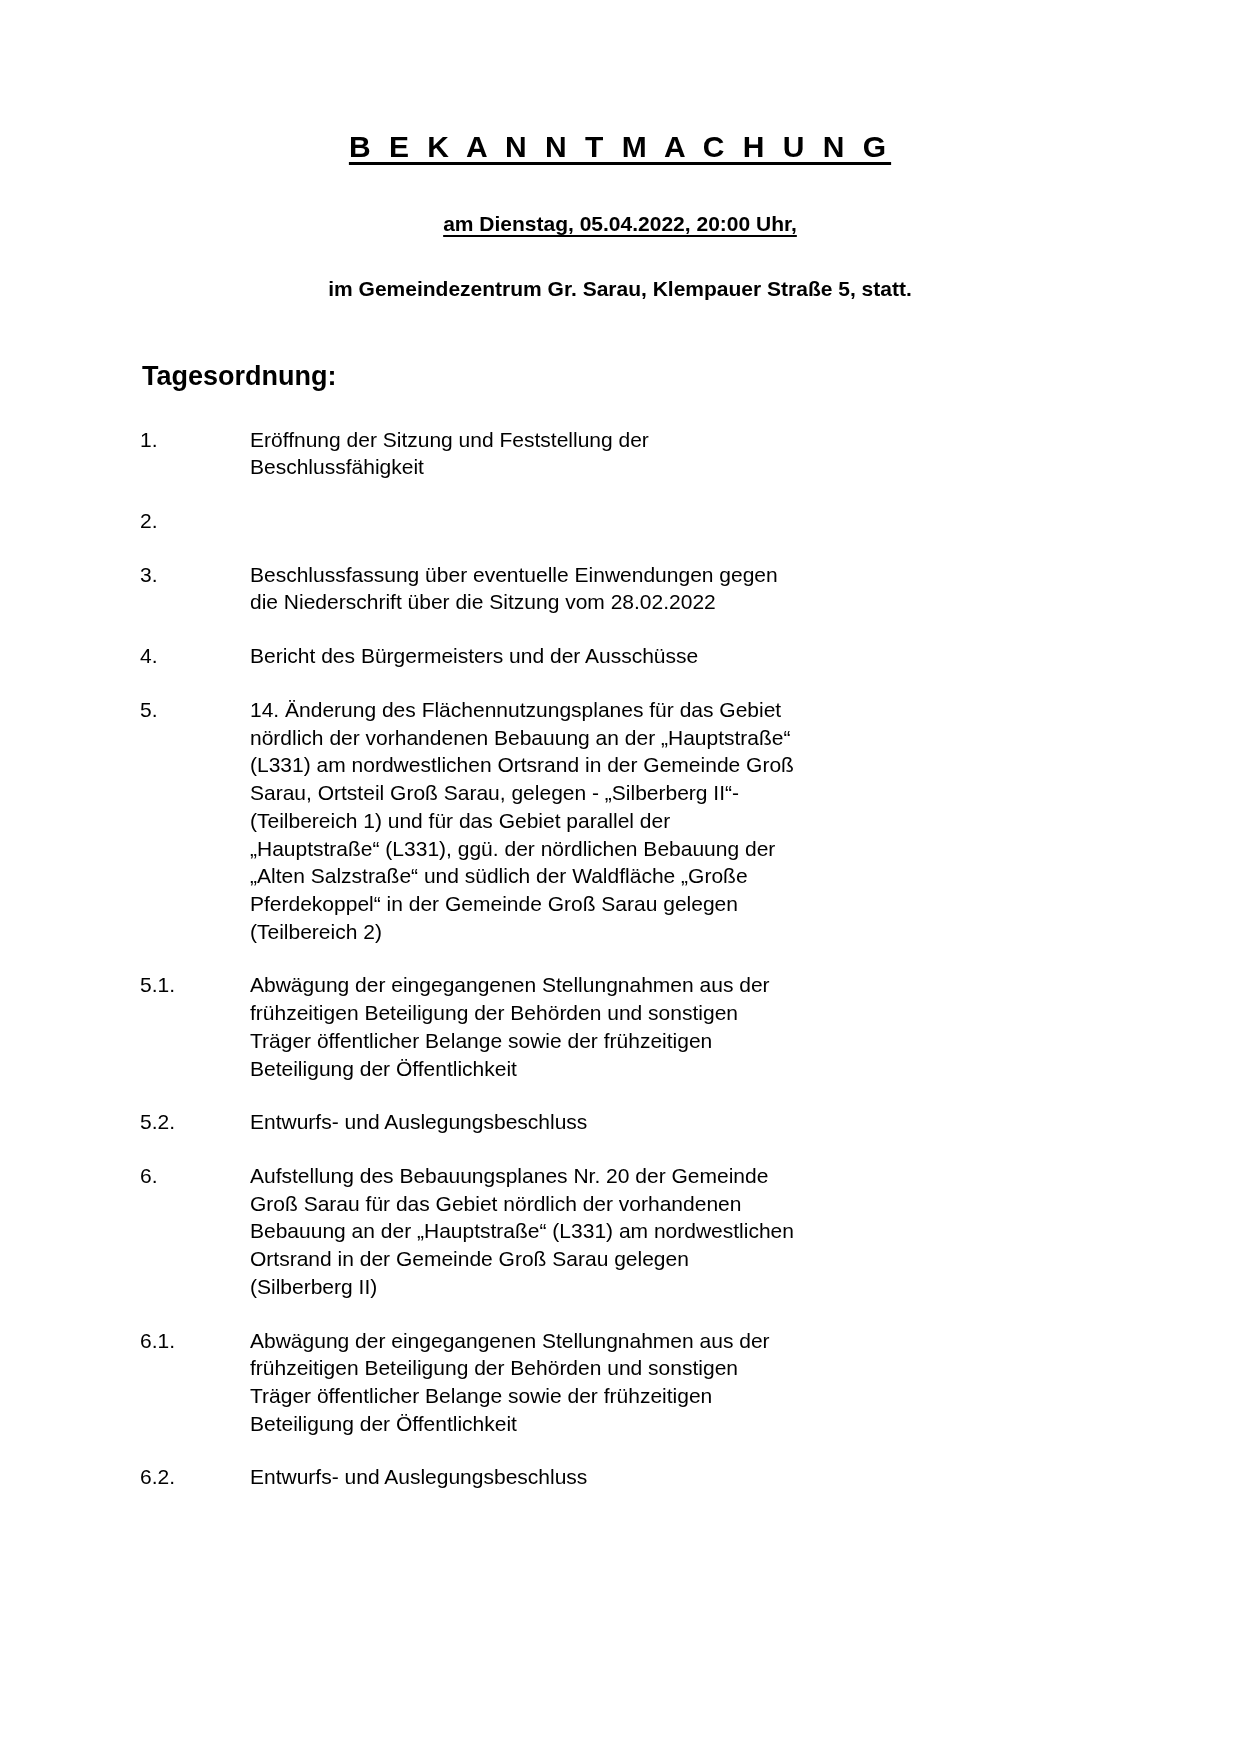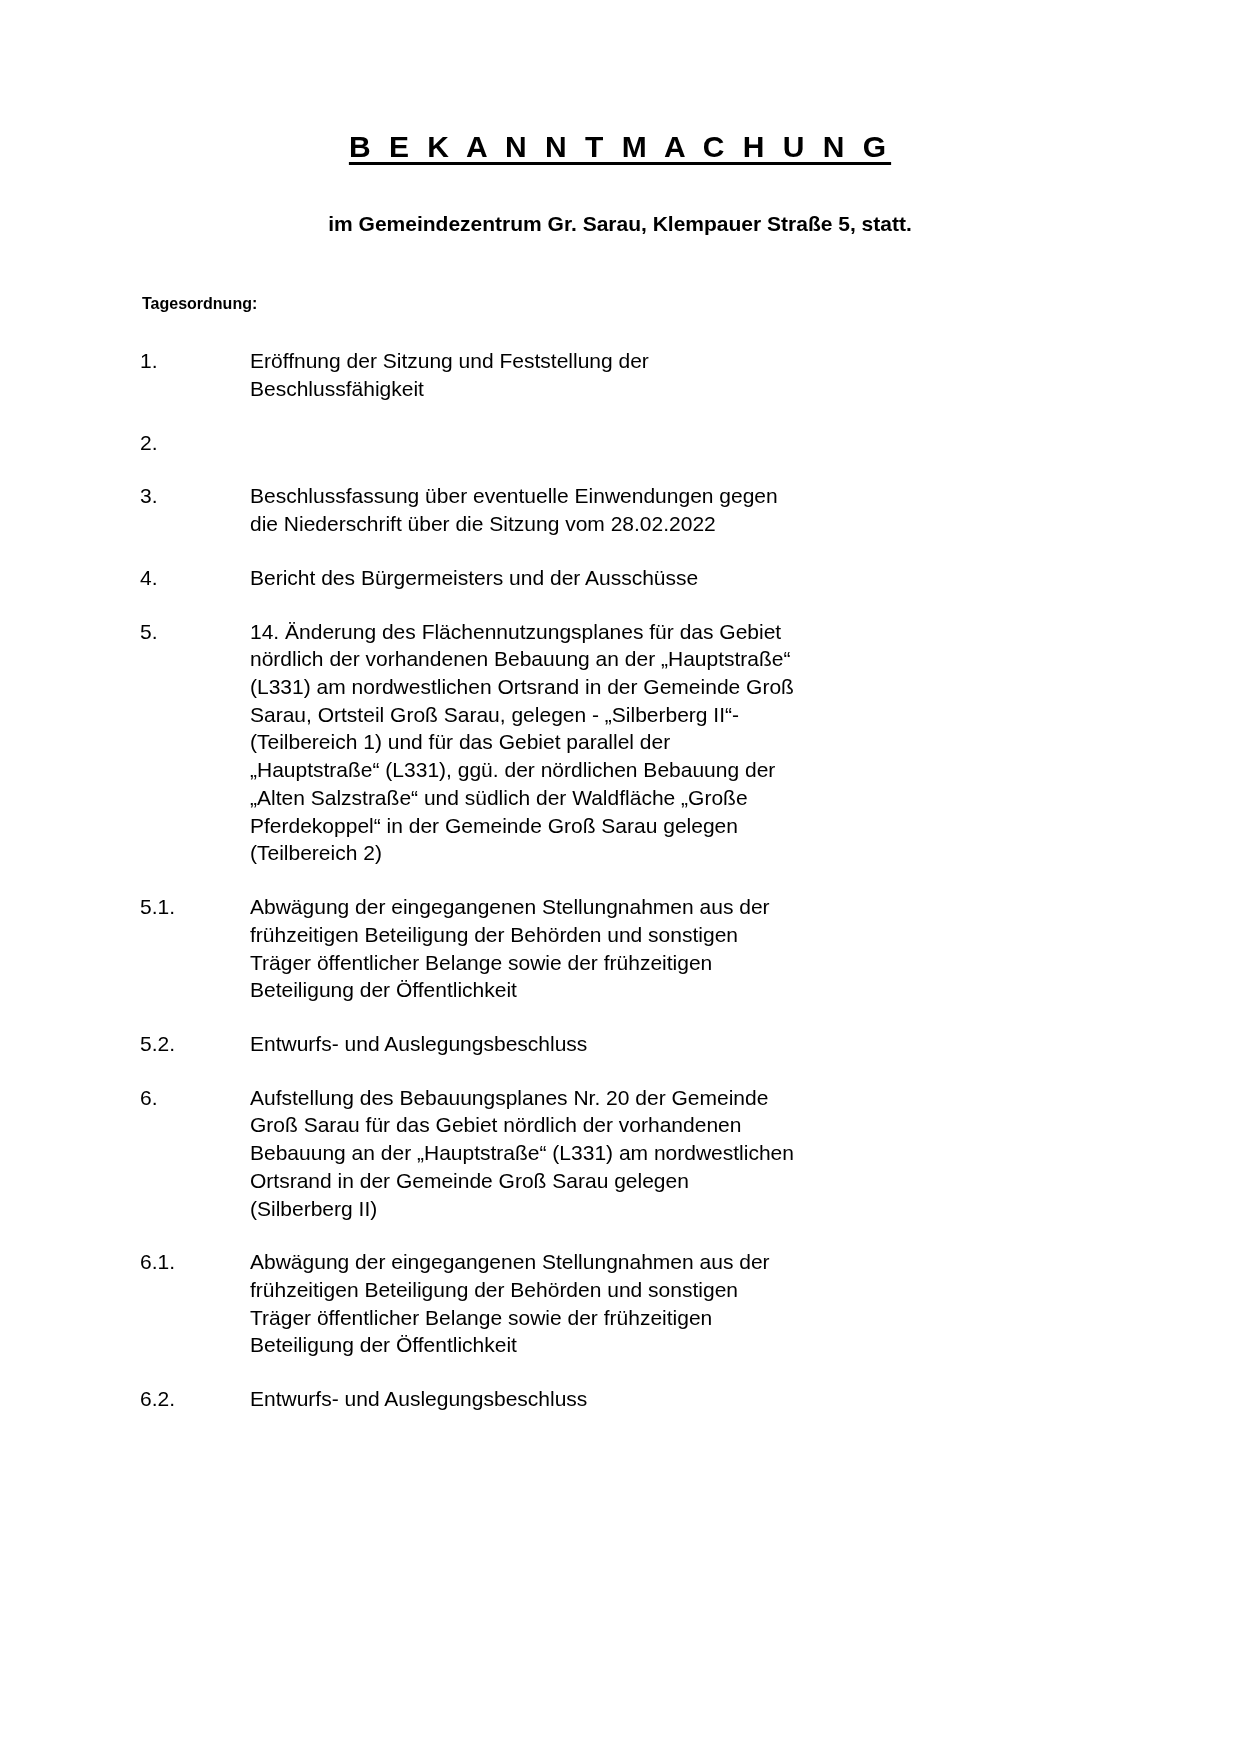--- a/index.html
+++ b/index.html
@@ -39,21 +39,21 @@
   }
   .lead-line.underlined {
     text-decoration: underline;
     text-underline-offset: 4px;
   }
   .lead-line.last {
     margin-bottom: 58px;
   }
   .agenda-heading {
     font-weight: bold;
-    font-size: 16px;
+    font-size: 27px;
     margin: 0 0 34px 0;
     padding-left: 2px;
   }
   .agenda-list {
     margin: 0;
     padding: 0;
     list-style: none;
   }
   .agenda-item {
     display: flex;
@@ -73,20 +73,21 @@
     max-width: 730px;
   }
 </style>
 </head>
 <body>
 
 <div class="page">
 
   <h1 class="doc-title">B E K A N N T M A C H U N G</h1>
 
+  <p class="lead-line underlined">am Dienstag, 05.04.2022, 20:00 Uhr,</p>
   <p class="lead-line last">im Gemeindezentrum Gr. Sarau, Klempauer Straße 5, statt.</p>
 
   <h2 class="agenda-heading">Tagesordnung:</h2>
 
   <ul class="agenda-list">
     <li class="agenda-item">
       <span class="agenda-num">1.</span>
       <span class="agenda-text">Eröffnung der Sitzung und Feststellung der
 Beschlussfähigkeit</span>
     </li>

